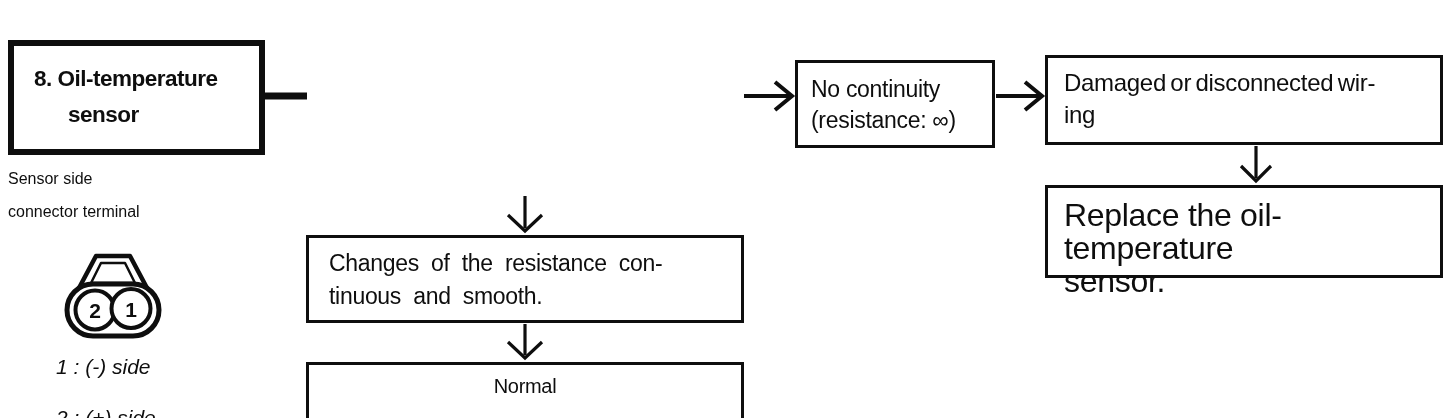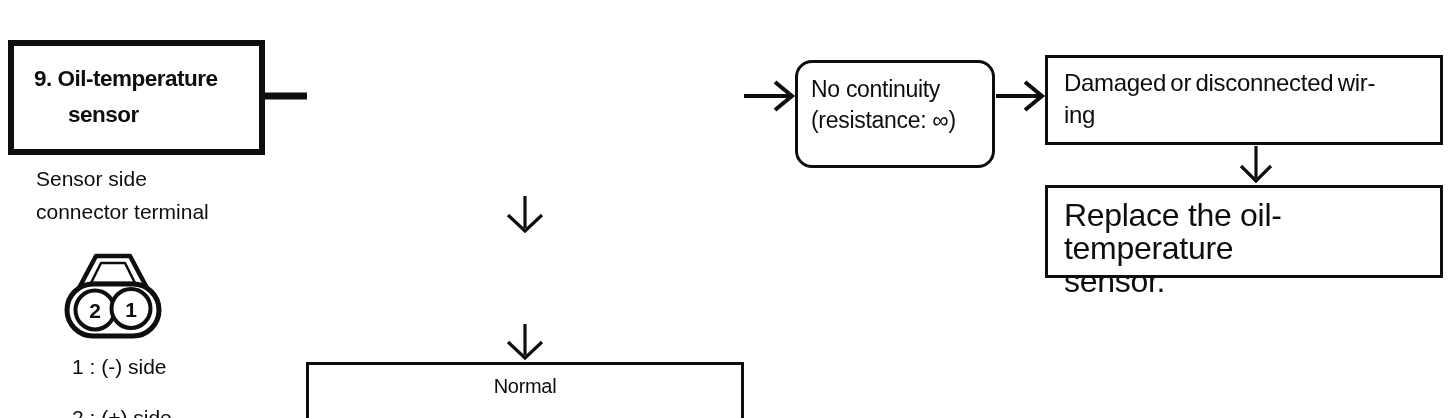--- a/index.html
+++ b/index.html
@@ -42,64 +42,63 @@
     font-size:23px;line-height:33px;
     padding:9px 4px 0 20px;
     word-spacing:6px;
   }
   .normal-node{
     left:306px;top:362px;width:438px;height:64px;
     font-size:20px;line-height:42px;
     text-align:center;
   }
   .fail-node{
-    left:795px;top:60px;width:200px;height:108px;
+    left:795px;top:60px;width:200px;height:88px;
     font-size:23px;line-height:31px;
     padding:11px 2px 0 13px;
-    border-radius:17px;
   }
   .cause-node{
     left:1045px;top:55px;width:398px;height:90px;
     font-size:24px;line-height:32px;
     padding:9px 4px 4px 16px;
     word-spacing:-2px;
   }
   .action-node{
     left:1045px;top:185px;width:398px;height:93px;
     font-size:32px;line-height:33px;
     padding:11px 4px 0 16px;
   }
   .caption{
     position:absolute;left:8px;top:162px;
-    font-size:21px;line-height:33px;
+    font-size:16px;line-height:33px;
     white-space:pre-line;
-    margin-left:28px;
   }
   .legend-line{
-    position:absolute;left:72px;
+    position:absolute;left:56px;
     font-size:21px;line-height:24px;
     white-space:pre;
+    font-style:italic;
   }
   .legend-1{top:355px;}
   .legend-2{top:386px;margin-top:20px;}
   .connector-svg{
     position:absolute;left:56px;top:252px;
     width:114px;height:90px;
   }
   .wires{
     position:absolute;left:0;top:0;width:1456px;height:418px;
     pointer-events:none;
   }
 </style>
 </head>
 <body>
 
 <div id="canvas">
 
-  <div class="node start-node">9. Oil-temperature
+  <div class="node start-node">8. Oil-temperature
 sensor</div>
 
   <div class="caption">Sensor side
 connector terminal</div>
 
   <svg class="connector-svg" viewBox="0 0 114 90">
 
     <path d="M40,4 L74,4 L91,36 L23,36 Z" fill="#fff" stroke="var(--ink)" stroke-width="4.5" stroke-linejoin="round"></path>
     <path d="M45,11 L69,11 L79,31 L35,31 Z" fill="none" stroke="var(--ink)" stroke-width="2.5" stroke-linejoin="round"></path>
 
@@ -108,20 +107,22 @@
     <circle cx="39" cy="58" r="19.5" fill="#fff" stroke="var(--ink)" stroke-width="4"></circle>
     <circle cx="75" cy="56.5" r="19.5" fill="#fff" stroke="var(--ink)" stroke-width="4"></circle>
     <text x="39" y="66" font-size="21" font-weight="bold" text-anchor="middle" fill="var(--ink)">2</text>
     <text x="75" y="64.5" font-size="21" font-weight="bold" text-anchor="middle" fill="var(--ink)">1</text>
   </svg>
 
   <div class="legend-line legend-1">1 : (-) side</div>
   <div class="legend-line legend-2">2 : (+) side</div>
 
 
+  <div class="node ok-node">Changes of the resistance con-
+tinuous and smooth.</div>
 
   <div class="node normal-node">Normal</div>
 
   <div class="node fail-node">No continuity
 (resistance: ∞)</div>
 
   <div class="node cause-node">Damaged or disconnected wir-
 ing</div>
 
   <div class="node action-node">Replace the oil-temperature

